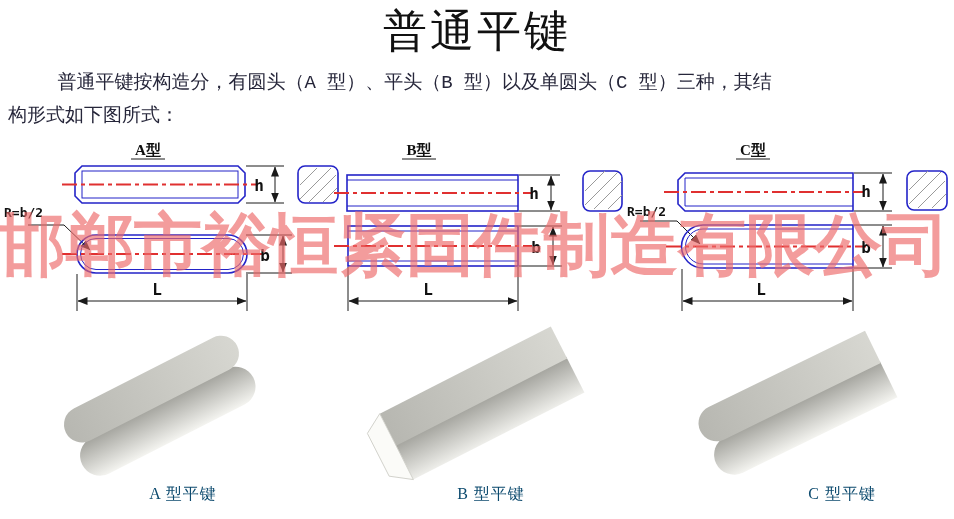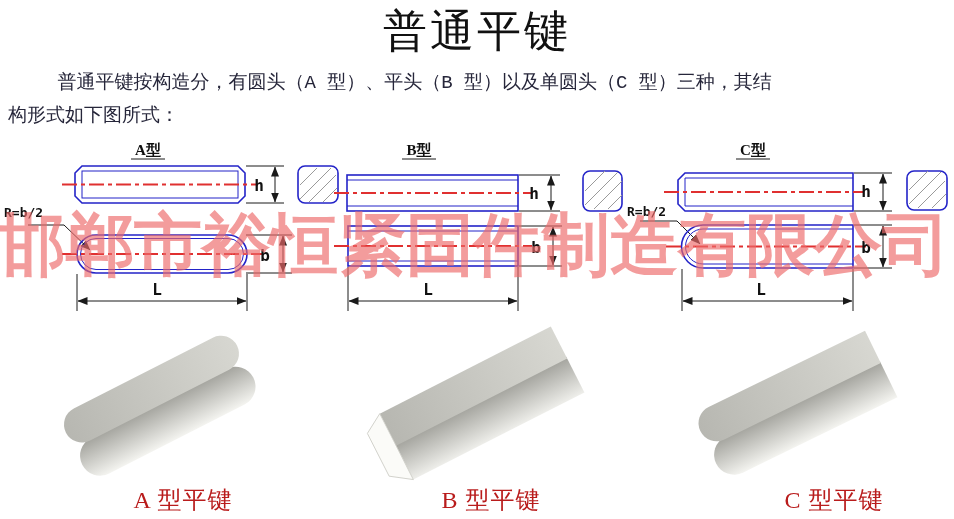--- a/index.html
+++ b/index.html
@@ -16,22 +16,22 @@
   .dm{stroke:#1a1a1a;stroke-width:1;fill:none;}
   .ht{stroke:#9a9a9a;stroke-width:1;fill:none;}
   text.dim{font:bold 16px "DejaVu Sans Mono",monospace;fill:#111;}
   text.lbl{font:bold 15px "Liberation Serif",serif;fill:#111;}
   text.rn{font:bold 13px "DejaVu Sans Mono",monospace;fill:#111;}
   .watermark{position:absolute;left:-2px;top:204px;width:960px;white-space:nowrap;
        font-family:"Liberation Sans",sans-serif;font-weight:bold;font-size:68px;
        line-height:80px;color:#ee6a6a;opacity:0.66;letter-spacing:0;pointer-events:none;z-index:6;}
   .photo{position:absolute;z-index:2;}
   .photo svg{overflow:visible;}
-  .cap{position:absolute;top:484px;width:140px;text-align:center;font-size:24px;
-       color:#b91c1c;font-family:"Liberation Serif",serif;letter-spacing:1px;}
+  .cap{position:absolute;top:484px;width:140px;text-align:center;font-size:16px;
+       color:#0c4a6e;font-family:"Liberation Serif",serif;letter-spacing:1px;}
 </style>
 </head>
 <body>
 
 <h1 class="title">普通平键</h1>
 
 <p class="intro"><span>普通平键按构造分，有圆头（A 型）、平头（B 型）以及单圆头（C 型）三种，其结</span><br><span>构形式如下图所式：</span></p>
 
 <div class="strip">
 <svg width="954" height="186" viewBox="0 0 954 186" xmlns="http://www.w3.org/2000/svg">
@@ -237,13 +237,13 @@
   </defs>
   <g transform="rotate(-26 106 78)">
     <path d="M30,84 H202 V124 H30 A20,20 0 0 1 10,104 A20,20 0 0 1 30,84 Z" fill="url(#gS3)"></path>
     <path d="M28,50 H202 V86 H28 A18,18 0 0 1 10,68 A18,18 0 0 1 28,50 Z" fill="url(#gT3)"></path>
   </g>
 </svg>
 </div>
 
 <div class="cap" style="left:113px;">A 型平键</div>
 <div class="cap" style="left:421px;">B 型平键</div>
-<div class="cap" style="left:764px;">C 型平键</div>
+<div class="cap" style="left:736px;text-align:right;">C 型平键</div>
 
 </body></html>

